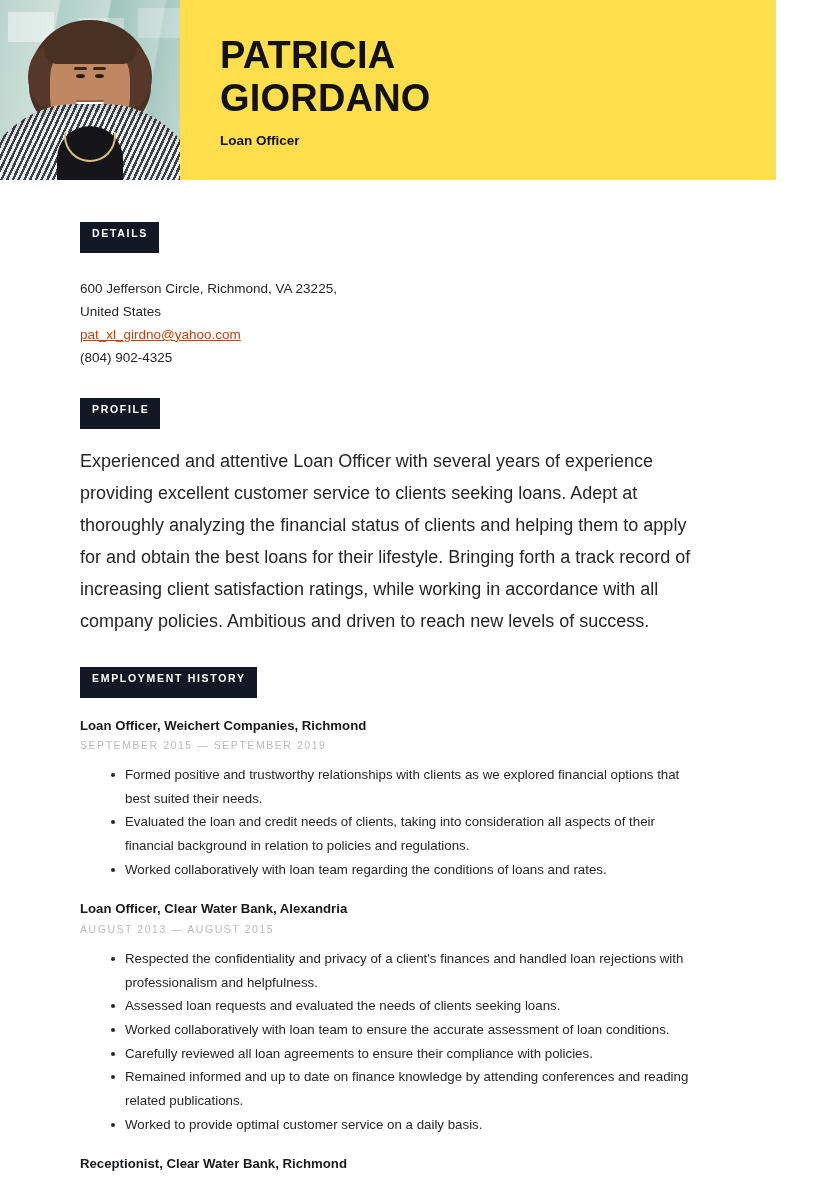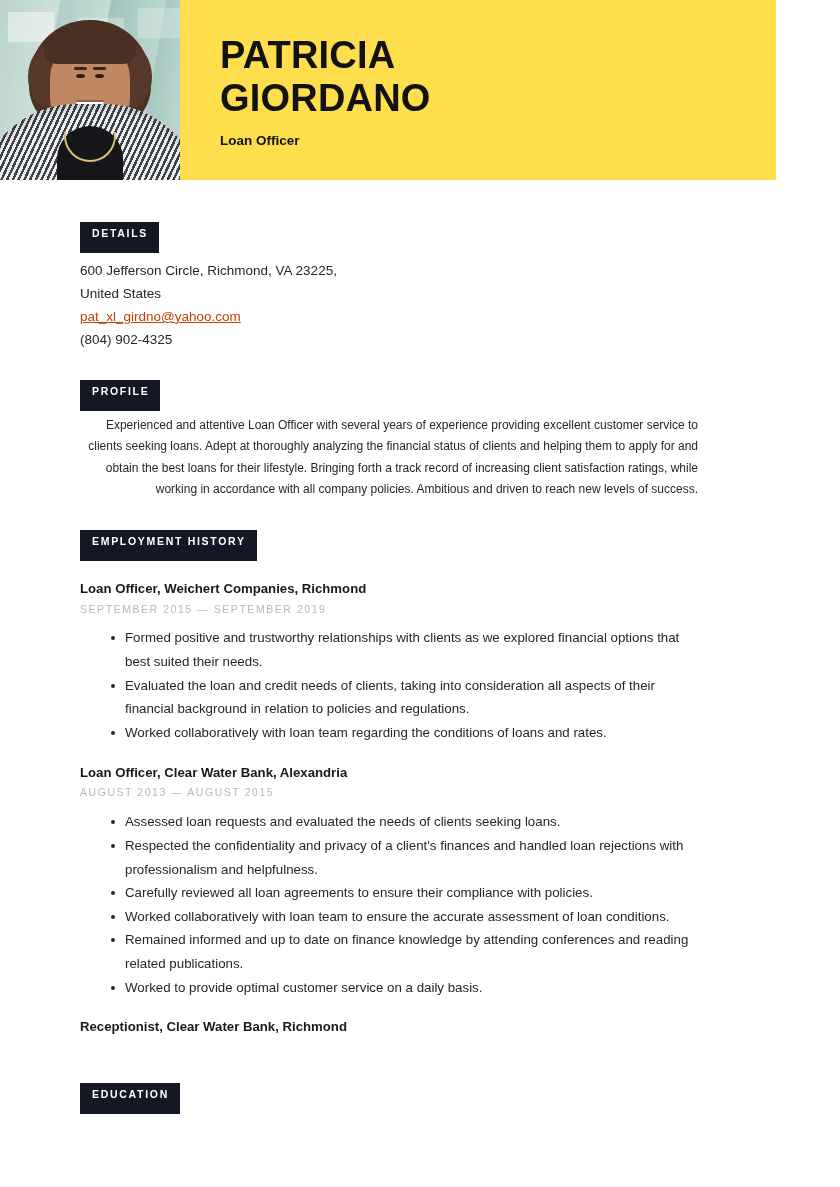--- a/index.html
+++ b/index.html
@@ -193,40 +193,40 @@
     background: #141824;
     color: #ffffff;
     font-size: 10.5px;
     font-weight: 700;
     letter-spacing: 1.7px;
     padding: 6px 11px 14px 12px;
     line-height: 1;
     vertical-align: top;
   }
 
-  .details-block { margin-top: 6px; }
+  .details-block { margin-top: 24px; }
   .detail-line {
     font-size: 13.5px;
     color: #25262a;
     line-height: 1.72;
   }
   .detail-link {
     font-size: 13.5px;
     color: #c2410c;
     line-height: 1.72;
     text-decoration: underline;
     display: inline-block;
   }
 
   .profile-text {
-    margin-top: 4px;
-    font-size: 12px;
+    margin-top: 16px;
+    font-size: 18px;
     color: #25262a;
     line-height: 1.78;
-    text-align: right;
+    text-align: left;
     max-width: 684px;
   }
 
   .job { margin-top: 18px; }
   .job-heading {
     font-size: 13.2px;
     font-weight: 700;
     color: #18191d;
     line-height: 1.5;
   }
@@ -333,24 +333,24 @@
           <li>Formed positive and trustworthy relationships with clients as we explored financial options that best suited their needs.</li>
           <li>Evaluated the loan and credit needs of clients, taking into consideration all aspects of their financial background in relation to policies and regulations.</li>
           <li>Worked collaboratively with loan team regarding the conditions of loans and rates.</li>
         </ul>
       </div>
 
       <div class="job">
         <div class="job-heading">Loan Officer, Clear Water Bank, Alexandria</div>
         <div class="job-dates">AUGUST 2013 — AUGUST 2015</div>
         <ul class="bullets">
+          <li>Respected the confidentiality and privacy of a client's finances and handled loan rejections with professionalism and helpfulness.</li>
           <li>Assessed loan requests and evaluated the needs of clients seeking loans.</li>
-          <li>Respected the confidentiality and privacy of a client's finances and handled loan rejections with professionalism and helpfulness.</li>
+          <li>Worked collaboratively with loan team to ensure the accurate assessment of loan conditions.</li>
           <li>Carefully reviewed all loan agreements to ensure their compliance with policies.</li>
-          <li>Worked collaboratively with loan team to ensure the accurate assessment of loan conditions.</li>
           <li>Remained informed and up to date on finance knowledge by attending conferences and reading related publications.</li>
           <li>Worked to provide optimal customer service on a daily basis.</li>
         </ul>
       </div>
 
       <div class="job">
         <div class="job-heading">Receptionist, Clear Water Bank, Richmond</div>
       </div>
     </div>
 

